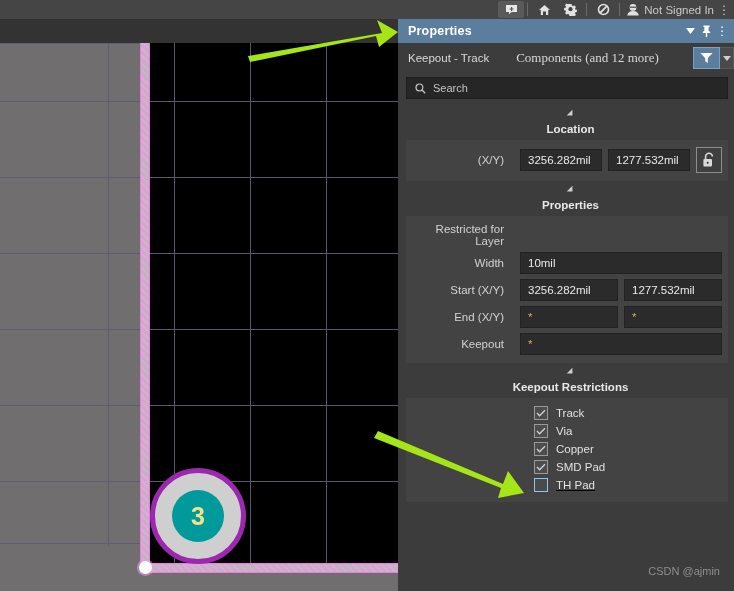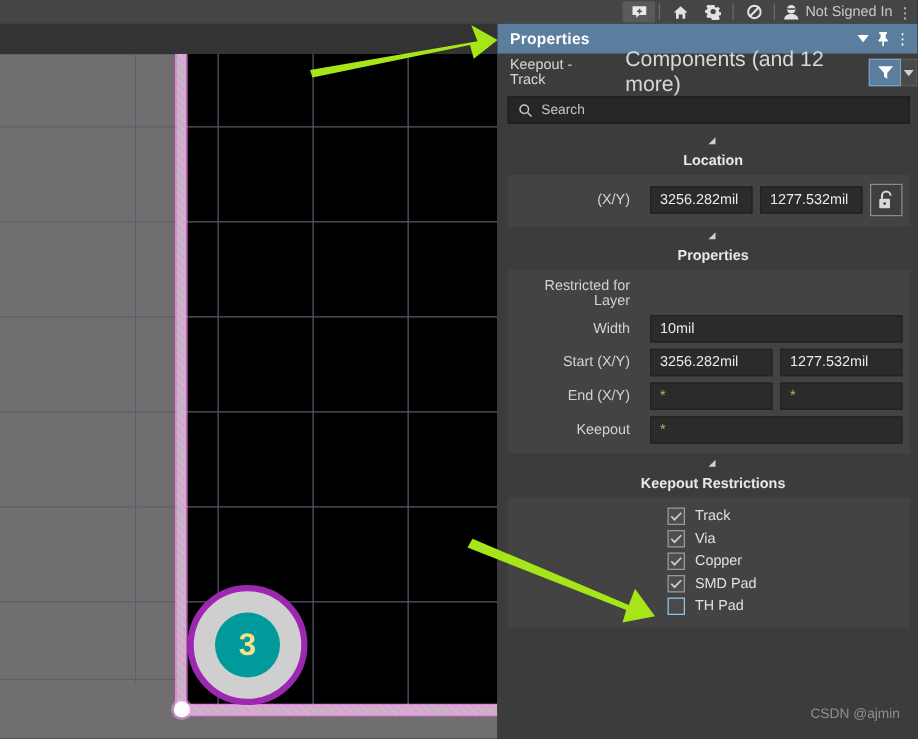--- a/index.html
+++ b/index.html
@@ -118,21 +118,21 @@
   .ph-icon { color: #ffffff; display: flex; align-items: center; justify-content:center;
              width: 16px; height: 20px; }
 
   .panel-body { position: relative; height: 548px; background: #3c3c3c; }
 
   .obj-row {
     display: flex; align-items: center; height: 30px;
     padding: 0 0 0 10px;
   }
   .obj-name { color: #d8d8d8; font-size: 11.5px; }
-  .obj-scope { color: #d8d8d8; font-size: 17px; margin-left: 16px; }
+  .obj-scope { color: #d8d8d8; font-size: 13px; margin-left: 27px; font-family: Liberation Serif, serif; }
   .filter-btn {
     margin-left: auto; width: 27px; height: 22px; background: #5b7d9e;
     border: 1px solid #7da0bf; display: flex; align-items: center; justify-content: center;
   }
   .filter-drop {
     width: 14px; height: 22px; background: #4a4a4a; border: 1px solid #5a5a5a;
     border-left: none; display: flex; align-items: center; justify-content: center;
     color: #d0d0d0;
   }
 
@@ -177,21 +177,21 @@
 
   .layer-combo {
     height: 22px; flex: 1; background: #2b2b2b; border: 1px solid #222;
     display: flex; align-items: center; min-width: 0;
   }
   .layer-swatch { width: 15px; height: 20px; background: #ff00ff; flex: none; }
   .layer-text { color: #eaeaea; font-size: 11.5px; padding-left: 8px; flex: 1; }
   .layer-arrow { padding-right: 7px; color: #c9c9c9; font-size: 9px; }
 
   .chk-row { display: flex; align-items: center; gap: 8px; margin-bottom: 4px; padding-left: 122px; }
-  .chk-row:last-child { margin-bottom: 0; }
+  .chk-row:last-child { margin-bottom: 0; text-decoration: underline; }
   .chkbox {
     width: 14px; height: 14px; background: #4d4d4d; border: 1px solid #9a9a9a;
     display: flex; align-items: center; justify-content: center; flex: none;
   }
   .chkbox.unchecked { background: #4a4a4a; border: 1px solid #8fc5ea; }
   .chk-label { color: #e0e0e0; font-size: 11.5px; }
 
   .watermark {
     position: absolute; right: 14px; bottom: 14px;
     color: #8e8e8e; font-size: 11px;

